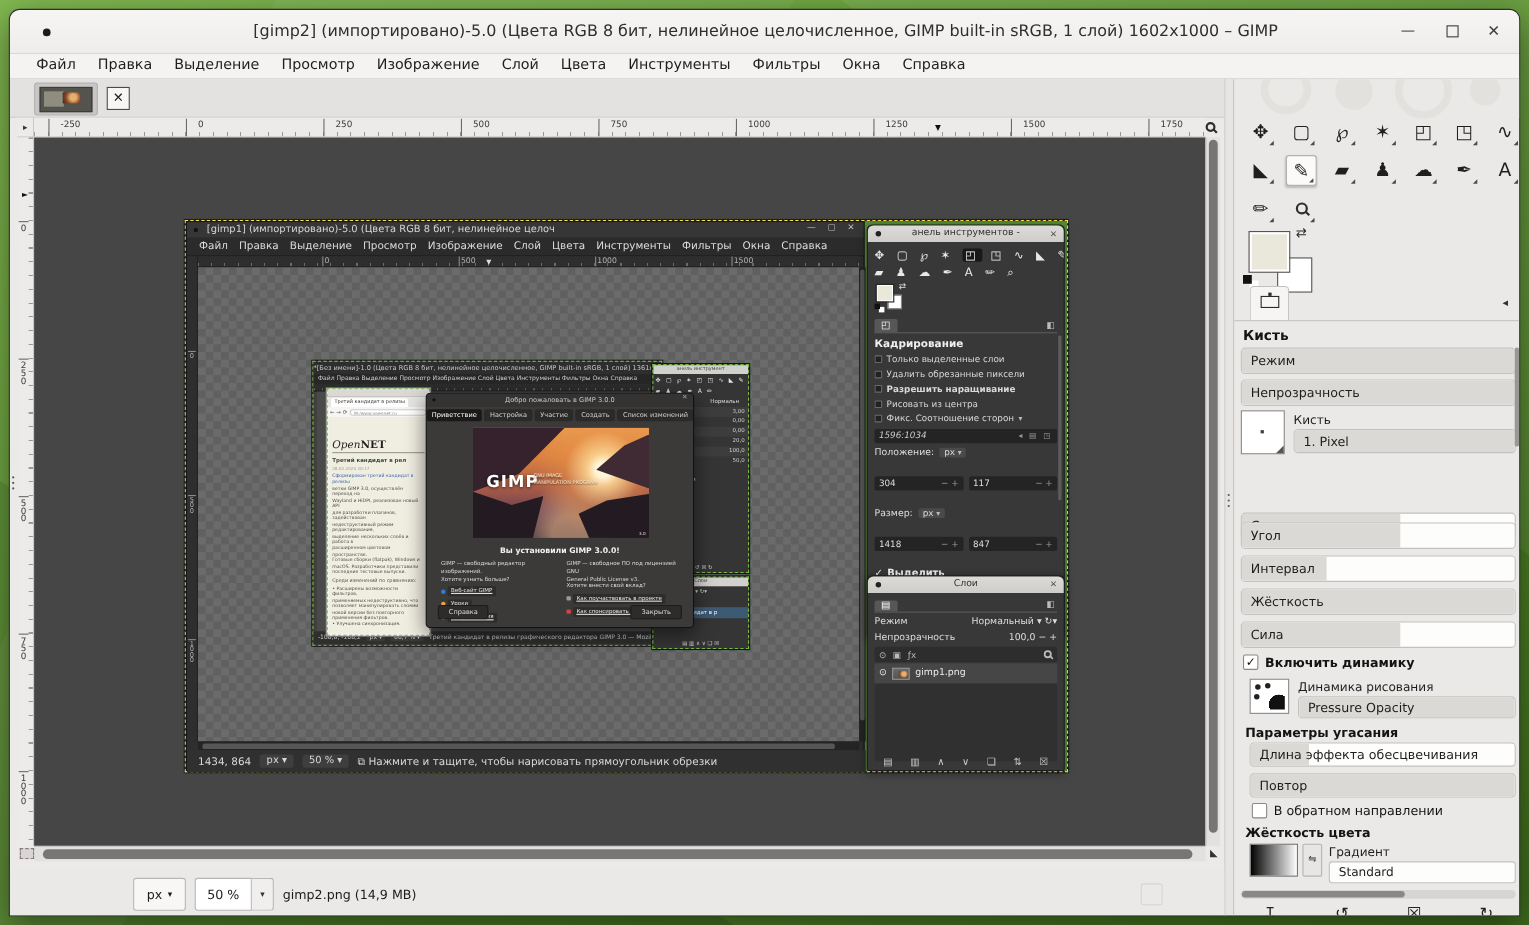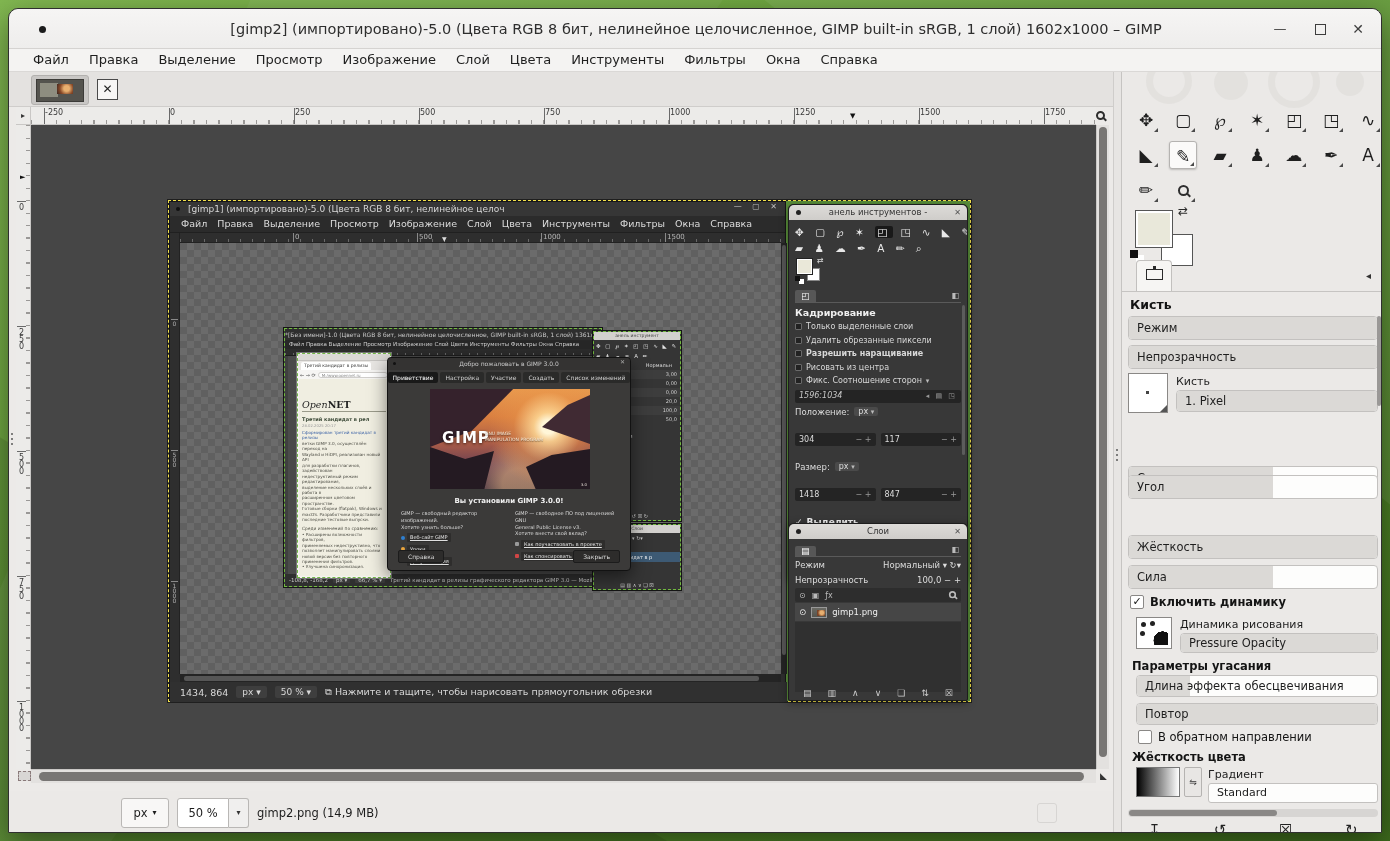--- a/index.html
+++ b/index.html
@@ -34,21 +34,21 @@
   background:radial-gradient(circle at 60% 45%,#e8b070 0 25%,#8a4a28 60%,#3a2420 100%)}
 #tab-x{left:88px;top:7px;width:21px;height:21px;background:#f7f6f5;border:1.5px solid #4a4a4a;
   text-align:center;line-height:18px;font-size:12px;color:#222}
 
 
 #corner{left:7px;top:98px;width:15px;height:18px;background:#ecebe9;border-right:1px solid #c9c7c5;
   border-bottom:1px solid #c9c7c5;font-size:8px;color:#333;text-align:center;line-height:18px}
 #hruler{left:22px;top:98px;width:1065px;height:18px;background:#ecebe9;border-bottom:1px solid #c9c7c5;overflow:hidden;
   background-image:repeating-linear-gradient(90deg,#9a9896 0 1px,transparent 1px 12.5px);
   background-size:100% 4px;background-position:0 bottom;background-repeat:no-repeat}
-.hlab{position:absolute;top:1px;height:16px;font-size:8px;color:#3a3a3a;padding-left:0;border-left:1px solid #6a6a6a}
+.hlab{position:absolute;top:1px;height:16px;font-size:8px;color:#3a3a3a;padding-left:10px;border-left:1px solid #6a6a6a}
 #hmark{font-size:7px;color:#111;top:5px}
 #vruler{left:7px;top:116px;width:15px;height:644px;background:#ecebe9;border-right:1px solid #c9c7c5;overflow:hidden;
   background-image:repeating-linear-gradient(180deg,#9a9896 0 1px,transparent 1px 12.5px);
   background-size:4px 100%;background-position:right 0 top 0;background-repeat:no-repeat}
 .vlab{position:absolute;left:1px;font-size:8px;color:#3a3a3a;writing-mode:vertical-lr;text-orientation:upright;
   border-top:1px solid #6a6a6a;padding-top:1px;letter-spacing:-2px;line-height:9px}
 #vmark{font-size:7px;color:#111;left:4px}
 #canvas{left:22px;top:116px;width:1065px;height:644px;background:#464646;overflow:hidden}
 #vscroll{left:1087px;top:116px;width:13px;height:644px;background:#e3e1df;border-left:1px solid #c9c7c5}
 #vscroll .thumb{position:absolute;left:2px;right:2px;top:2px;height:630px;background:#787674;border-radius:5px}
@@ -760,20 +760,24 @@
     </div>
 
     <div class="prow" style="top:394px">
       <div class="fill" style="width: 58%;"></div>
       <div class="pl">Соотношение сторон</div>
     </div>
     <div class="prow" style="top:403px">
       <div class="fill" style="width: 58%;"></div>
       <div class="pl">Угол</div>
     </div>
+    <div class="prow" style="top:433px">
+      <div class="fill" style="width: 31%;"></div>
+      <div class="pl">Интервал</div>
+    </div>
     <div class="prow" style="top:463px">
       <div class="fill" style="width: 100%;"></div>
       <div class="pl">Жёсткость</div>
     </div>
     <div class="prow" style="top:493px">
       <div class="fill" style="width: 58%;"></div>
       <div class="pl">Сила</div>
     </div>
 
     <div class="pchk" style="left:8px;top:523px">

